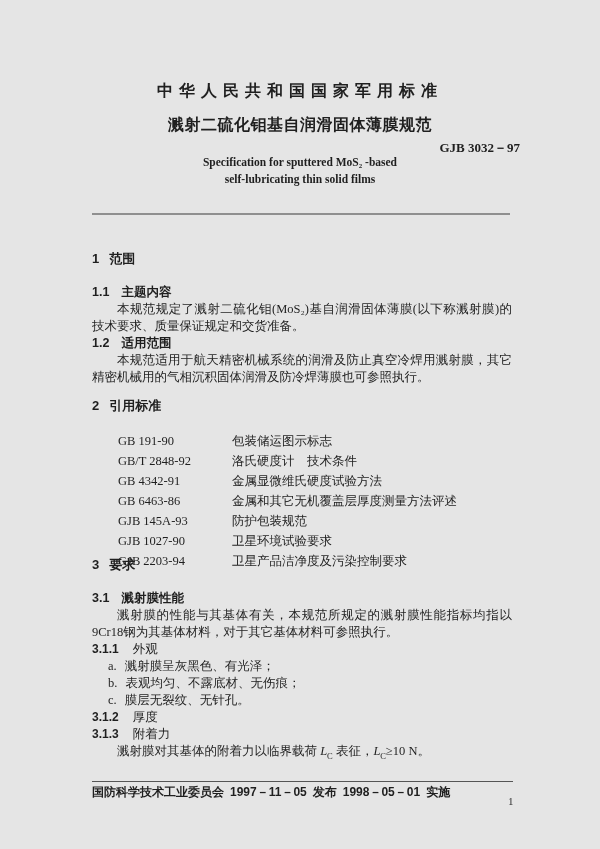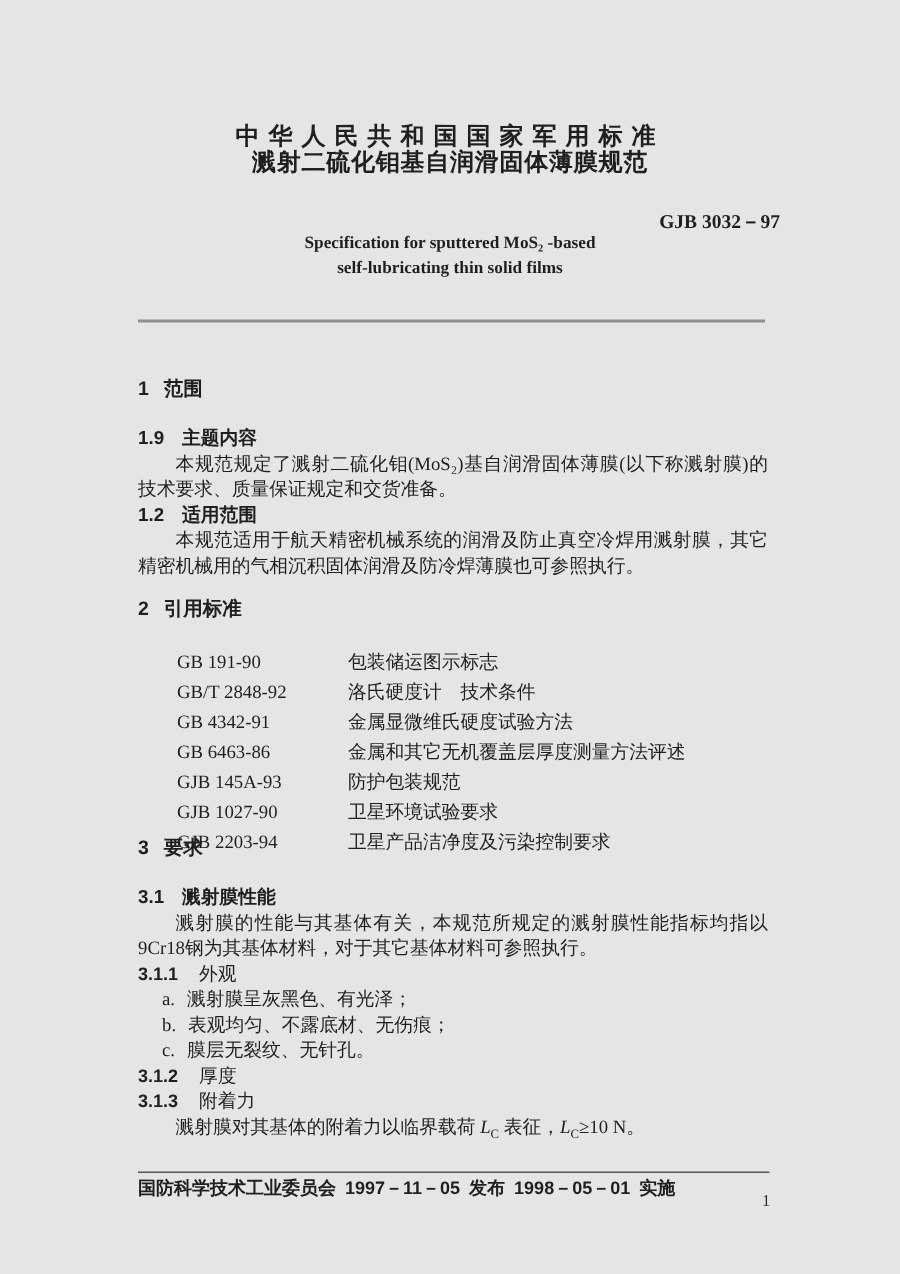--- a/index.html
+++ b/index.html
@@ -8,21 +8,21 @@
     background:#e5e5e5; color:#1f1f1f; overflow:hidden;
     font-family:"Liberation Serif", serif;
   }
   
   .national-title {
     position:absolute; top:81px; left:0; width:100%;
     text-align:center; font-family:"Liberation Sans", sans-serif;
     font-weight:bold; font-size:16px; letter-spacing:6px;
   }
   .doc-title-cn {
-    position:absolute; top:98px; left:0; width:100%;
+    position:absolute; top:115px; left:0; width:100%;
     text-align:center; font-family:"Liberation Sans", sans-serif;
     font-weight:bold; font-size:16px; letter-spacing:0.5px;
   }
   .doc-number {
     position:absolute; top:139px; right:80px;
     font-weight:bold; font-size:13px;
   }
   .doc-title-en {
     position:absolute; left:0; width:100%; text-align:center;
     font-weight:bold; font-size:11.5px;
@@ -83,21 +83,21 @@
   <div class="doc-number">GJB 3032－97</div>
   <div class="doc-title-en en1">Specification for sputtered MoS₂ -based</div>
   <div class="doc-title-en en2">self-lubricating thin solid films</div>
   <div class="top-rule"></div>
 
   <section class="chapter chapter1">
     <h3 class="ch-heading">
       <span class="num">1</span><span class="ttl">范围</span>
     </h3>
     <h4 class="sub-heading">
-      <span class="num">1.9</span><span class="ttl">主题内容</span>
+      <span class="num">1.1</span><span class="ttl">主题内容</span>
     </h4>
     <p class="body-para">本规范规定了溅射二硫化钼(MoS₂)基自润滑固体薄膜(以下称溅射膜)的技术要求、质量保证规定和交货准备。</p>
     <h4 class="sub-heading">
       <span class="num">1.2</span><span class="ttl">适用范围</span>
     </h4>
     <p class="body-para">本规范适用于航天精密机械系统的润滑及防止真空冷焊用溅射膜，其它精密机械用的气相沉积固体润滑及防冷焊薄膜也可参照执行。</p>
   </section>
 
   <section class="chapter chapter2">
     <h3 class="ch-heading">

